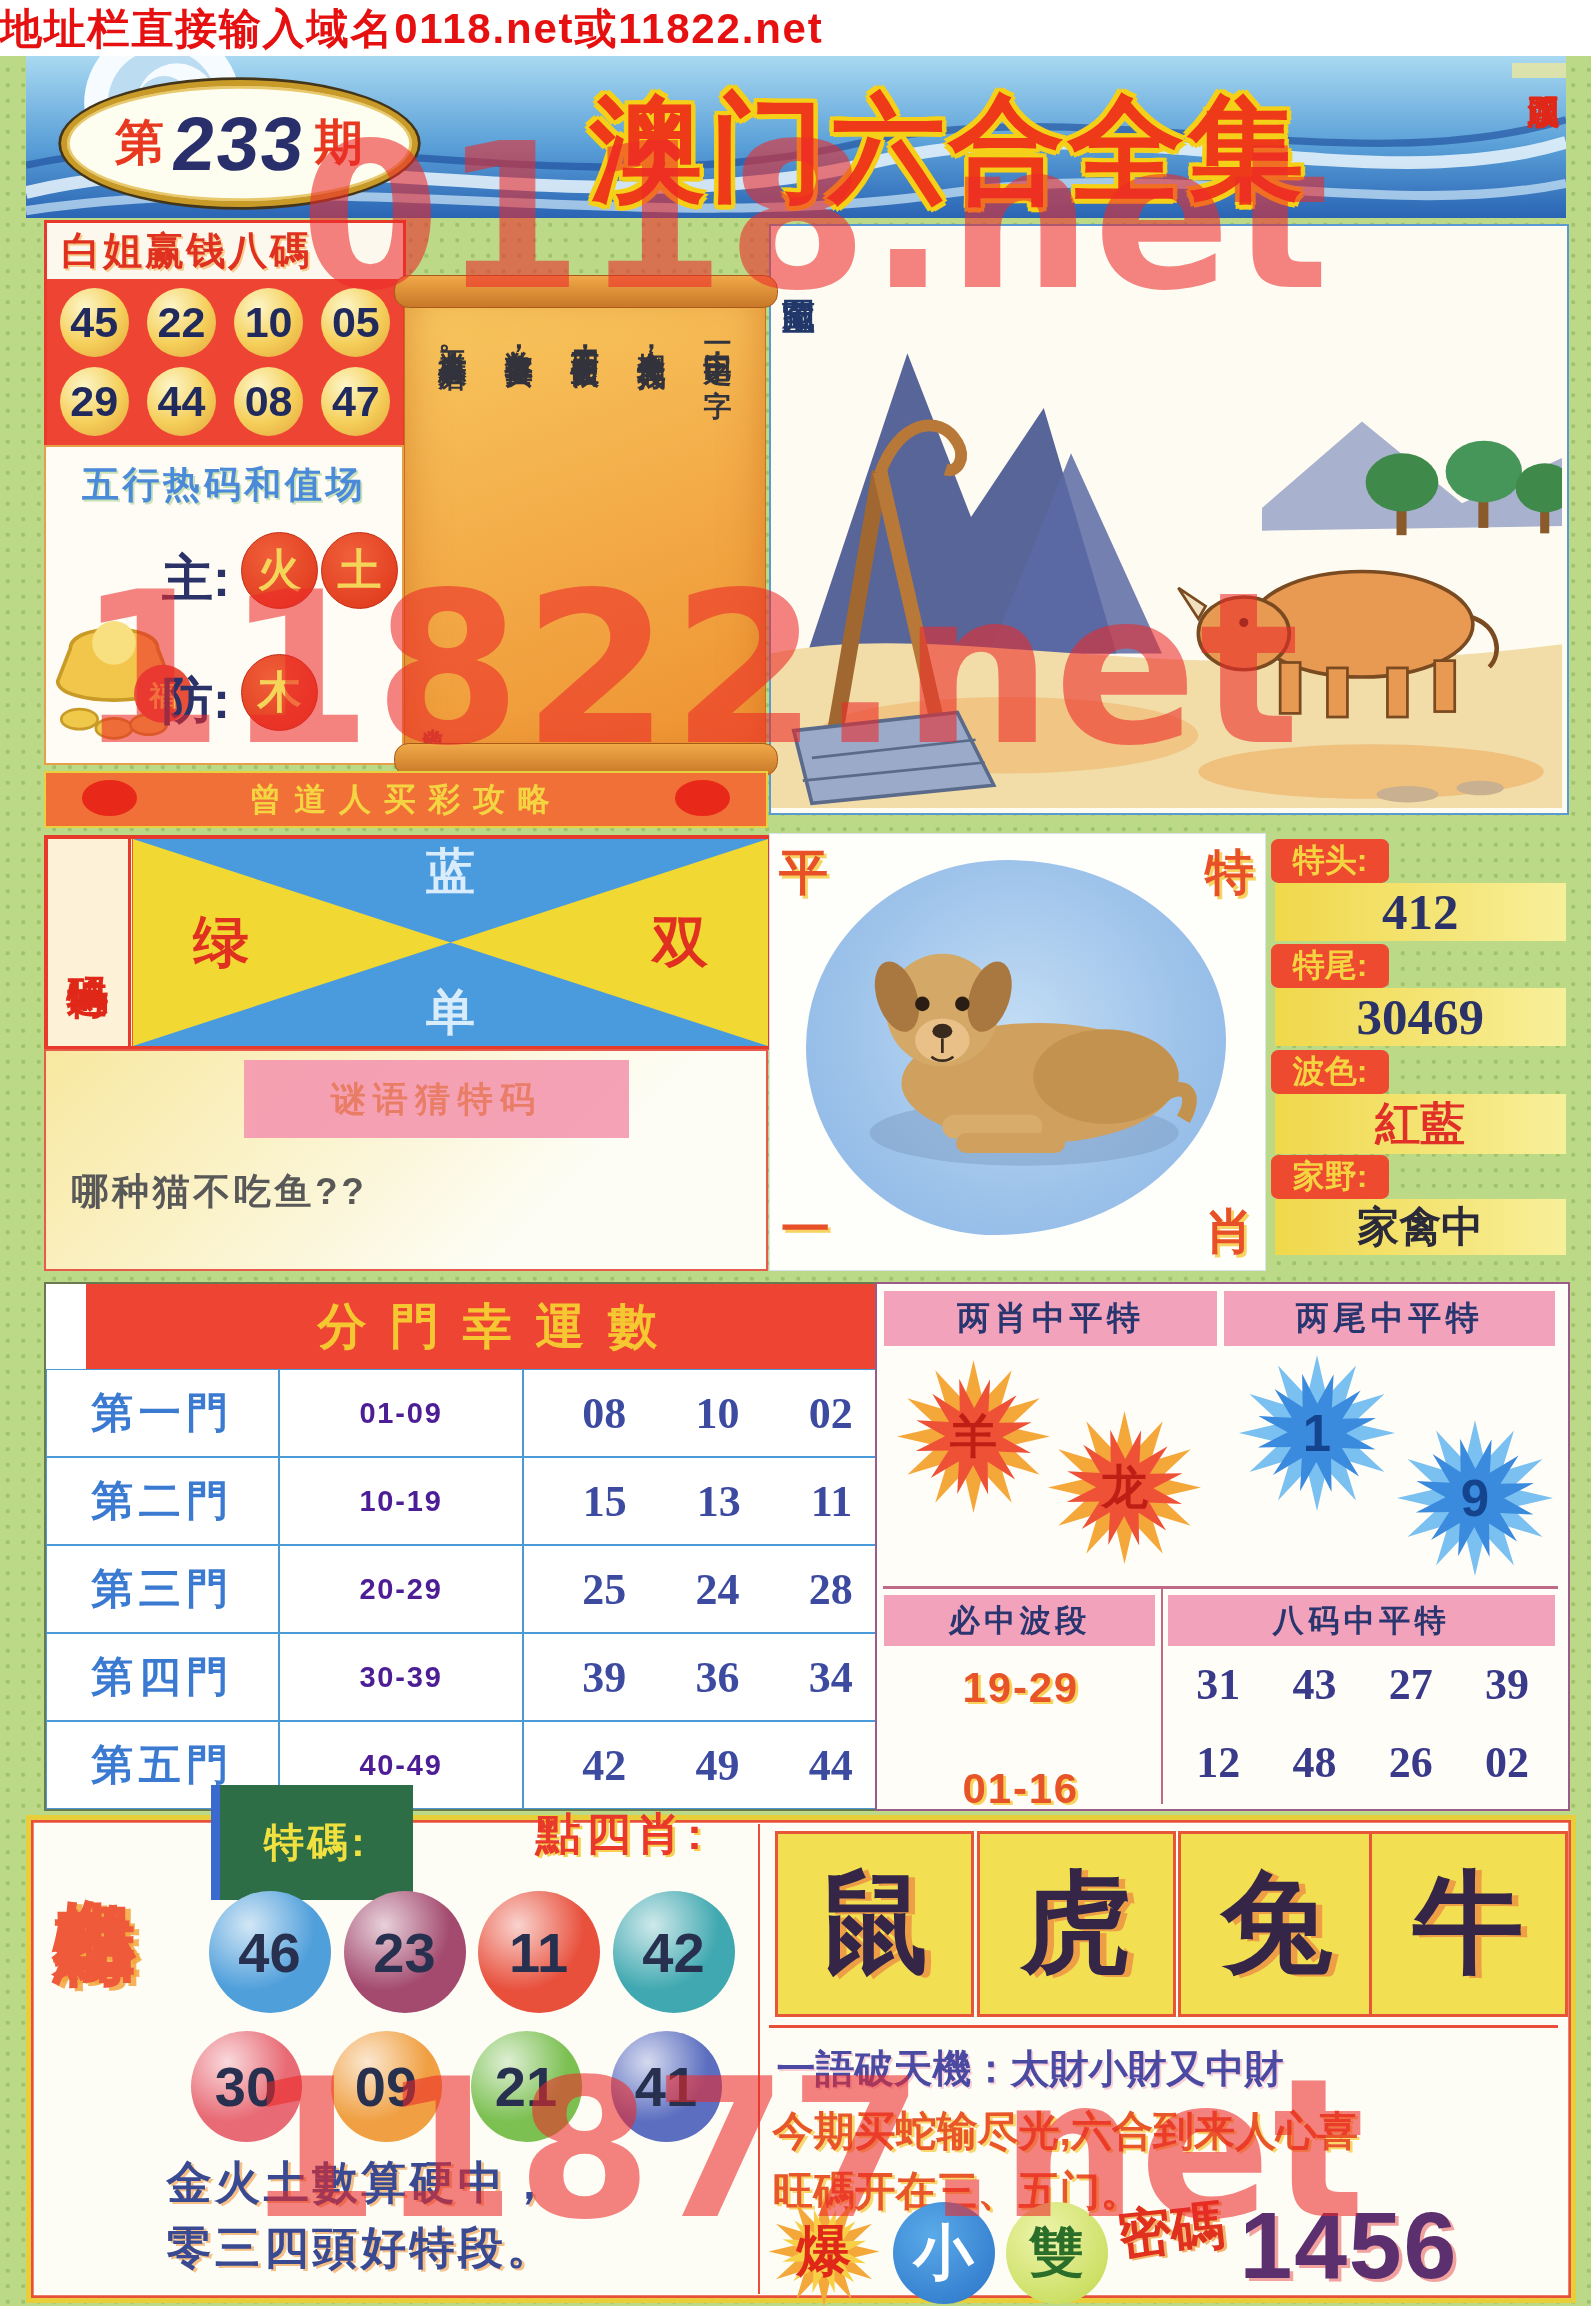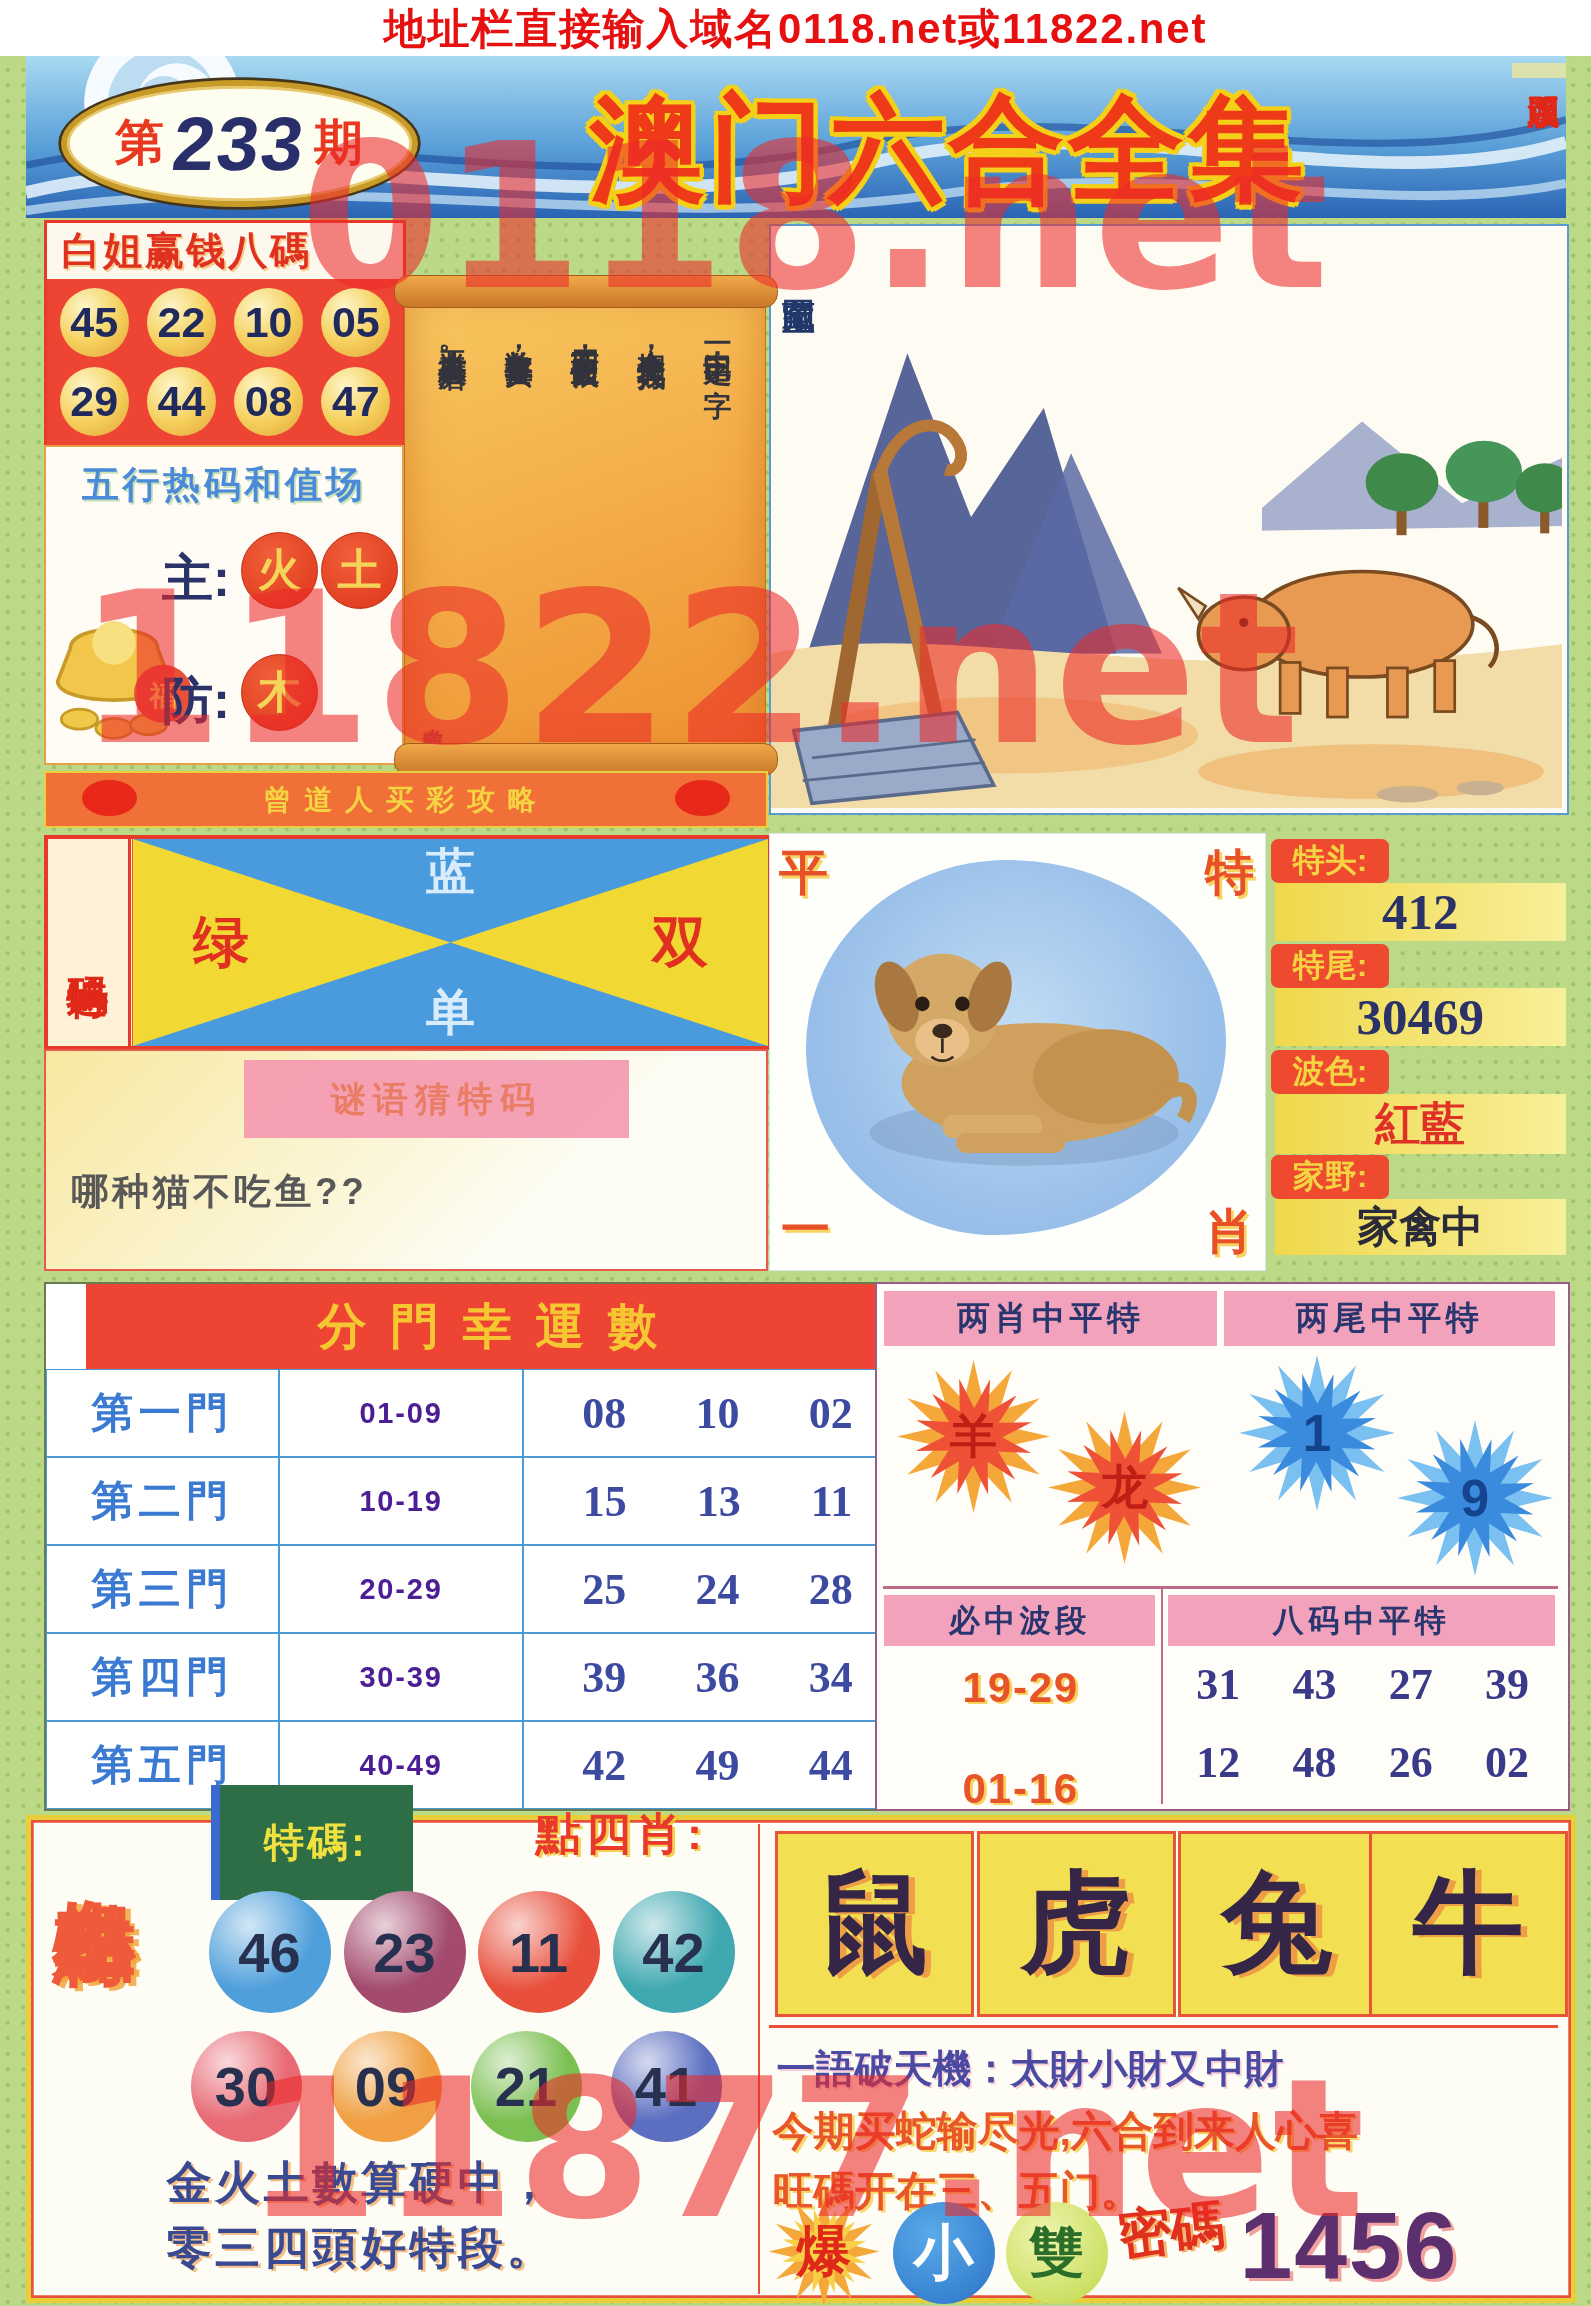--- a/index.html
+++ b/index.html
@@ -8,21 +8,21 @@
     font-family:"Liberation Sans","DejaVu Sans",sans-serif;
     background-color:#bcd988;
     background-image:radial-gradient(rgba(118,168,66,.45) 1.8px, transparent 2.4px);
     background-size:15.5px 15.5px;
   }
   .abs{position:absolute;}
   .vert{writing-mode:vertical-rl;text-orientation:upright;}
 
   
   .top-strip{left:0;top:0;width:1591px;height:56px;background:#ffffff;}
-  .top-banner-text{width:100%;text-align:center;font-size:42px;font-weight:900;color:#e61010;line-height:58px;letter-spacing:1.8px;}
+  .top-banner-text{width:100%;font-size:42px;font-weight:900;color:#e61010;line-height:58px;letter-spacing:1.8px;}
 
   
   .header{left:25.5px;top:56px;width:1540px;height:162px;background:linear-gradient(180deg,#a9d9f1 0%,#5aa0d8 55%,#2a64b4 100%);overflow:hidden;}
   .header svg{position:absolute;left:0;top:0;}
   .badge{position:absolute;left:35px;top:23.6px;width:345px;height:115px;background:#fdfdf0;border:6.4px solid #c89a28;border-radius:50%;box-shadow:0 0 0 2.7px #43351c, inset 0 0 0 2.7px #e8c86a;display:flex;align-items:center;justify-content:center;gap:9px;}
   .badge-pre,.badge-suf{font-size:49px;font-weight:900;color:#e83820;}
   .badge-num{font-size:76px;font-weight:900;color:#282f6a;transform:skewX(-6deg);letter-spacing:1.8px;}
   .main-title{position:absolute;left:391px;top:16.4px;width:1064px;text-align:center;font-size:116px;font-weight:900;color:#ee3a18;letter-spacing:3.6px;
     text-shadow:-4.5px 0 0 #f5d018,4.5px 0 0 #f5d018,0 -4.5px 0 #f5d018,0 4.5px 0 #f5d018,-3.6px -3.6px 0 #f5d018,3.6px 3.6px 0 #f5d018,-3.6px 3.6px 0 #f5d018,3.6px -3.6px 0 #f5d018;}
   .edition{position:absolute;left:1486px;top:7.3px;width:47px;font-size:32px;line-height:1.18;font-weight:900;color:#e02818;background:rgba(242,232,150,.75);padding:7.3px 3.6px;text-align:center;}
@@ -47,21 +47,21 @@
   .scroll{left:404px;top:287px;width:360px;height:475px;background:linear-gradient(160deg,#f8c860,#ee9030);border:1.8px solid #c87020;border-radius:9px;box-shadow:inset 0 0 42px rgba(198,100,22,.55);}
   .scroll::before,.scroll::after{content:"";position:absolute;left:-11px;width:382px;height:31px;background:linear-gradient(180deg,#f0a848,#c87828);border-radius:14.5px;border:1.8px solid #a85a18;}
   .scroll::before{top:-12.7px;} .scroll::after{bottom:-12.7px;}
   .scroll-cols{position:absolute;left:31px;right:31px;top:40px;bottom:55px;display:flex;flex-direction:row-reverse;justify-content:space-between;}
   .scroll-col{font-size:28px;font-weight:700;color:#33333d;line-height:1.18;letter-spacing:1.8px;}
   .scroll-sign{position:absolute;left:14.5px;bottom:51px;font-size:22px;font-weight:700;color:#c04a30;line-height:1.2;}
 
   
   .strategy{left:44px;top:771px;width:720px;height:53px;background:#f07038;border:2.7px solid #e8d040;display:flex;align-items:center;justify-content:center;}
   .strategy-dot{width:55px;height:36px;border-radius:50%;background:#e82818;position:absolute;top:7.3px;}
-  .strategy-text{font-size:28px;font-weight:900;color:#f5d442;letter-spacing:12.7px;}
+  .strategy-text{font-size:32px;font-weight:900;color:#f5d442;letter-spacing:12.7px;}
 
   
   .chase{left:44px;top:835px;width:720px;height:207px;background:#fdf2d8;border:4.5px solid #e83a2a;}
   .chase-label{position:absolute;left:0;top:0;width:80px;height:100%;border-right:3.6px solid #e83a2a;display:flex;align-items:center;justify-content:center;font-size:42px;font-weight:900;color:#e02818;line-height:1.12;}
   .bowtie{position:absolute;left:84px;top:0;right:0;bottom:0;background:#f2d832;border-left:1.8px solid #e85a3a;overflow:hidden;}
   .tri{position:absolute;left:0;top:0;width:100%;height:100%;background:#4a9ade;}
   .tri-top{clip-path:polygon(0 0,100% 0,50% 50%);}
   .tri-bottom{clip-path:polygon(0 100%,100% 100%,50% 50%);}
   .chase-ch{position:absolute;font-weight:900;}
   .ch-green{left:60px;top:50%;transform:translateY(-50%);font-size:56px;color:#e03020;}

